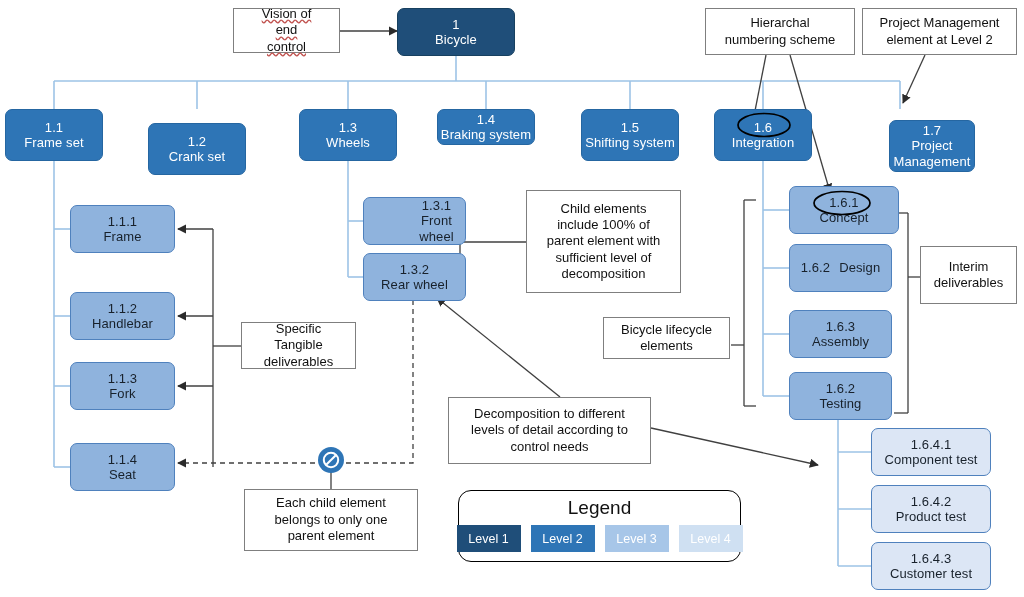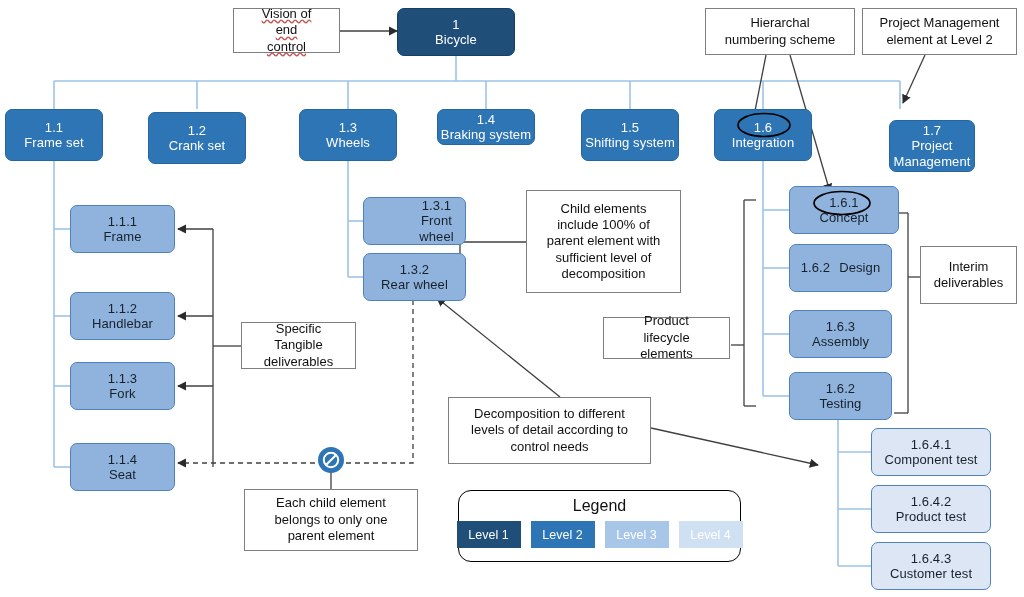--- a/index.html
+++ b/index.html
@@ -71,21 +71,21 @@
     box-sizing: border-box;
     background: #ffffff;
     border: 1.6px solid #000000;
     border-radius: 13px;
     display: flex;
     flex-direction: column;
     align-items: center;
     padding-top: 6px;
   }
   #legend .legend-title {
-    font-size: 16px;
+    font-size: 19px;
     color: #111;
     margin-bottom: 6px;
   }
   #legend .swatches {
     display: flex;
     gap: 10px;
   }
   #legend .swatch {
     width: 64px;
     height: 27px;
@@ -208,21 +208,21 @@
   <div class="node lvl1" style="left:397px; top:8px; width:118px; height:48px;">
     <span class="num">1</span>
     <span class="lbl">Bicycle</span>
   </div>
 
   <div class="node lvl2" style="left:5px; top:109px; width:98px; height:52px;">
     <span class="num">1.1</span>
     <span class="lbl">Frame set</span>
   </div>
 
-  <div class="node lvl2" style="left:148px; top:112px; width:98px; height:52px;">
+  <div class="node lvl2" style="left:148px; top:123px; width:98px; height:52px;">
     <span class="num">1.2</span>
     <span class="lbl">Crank set</span>
   </div>
 
   <div class="node lvl2" style="left:299px; top:109px; width:98px; height:52px;">
     <span class="num">1.3</span>
     <span class="lbl">Wheels</span>
   </div>
 
   <div class="node lvl2" style="left:437px; top:109px; width:98px; height:36px;">
@@ -317,21 +317,21 @@
   </div>
 
   <div class="note" style="left:705px; top:8px; width:150px; height:47px;">Hierarchal numbering scheme</div>
 
   <div class="note" style="left:862px; top:8px; width:155px; height:47px;">Project Management element at Level 2</div>
 
   <div class="note" style="left:526px; top:190px; width:155px; height:103px;">Child elements include 100% of parent element with sufficient level of decomposition</div>
 
   <div class="note" style="left:241px; top:322px; width:115px; height:47px;">Specific Tangible deliverables</div>
 
-  <div class="note" style="left:603px; top:317px; width:127px; height:42px;">Product lifecycle elements</div>
+  <div class="note" style="left:603px; top:317px; width:127px; height:42px;">Bicycle lifecycle elements</div>
 
   <div class="note" style="left:920px; top:246px; width:97px; height:58px;">Interim deliverables</div>
 
   <div class="note" style="left:448px; top:397px; width:203px; height:67px;">Decomposition to different levels of detail according to control needs</div>
 
   <div class="note" style="left:244px; top:489px; width:174px; height:62px;">Each child element belongs to only one parent element</div>
 
   <div class="no-entry" style="left:318px; top:447px;">
     <svg width="18" height="18" viewBox="0 0 18 18">
       <circle cx="9" cy="9" r="7.2" fill="none" stroke="#ffffff" stroke-width="2"></circle>

